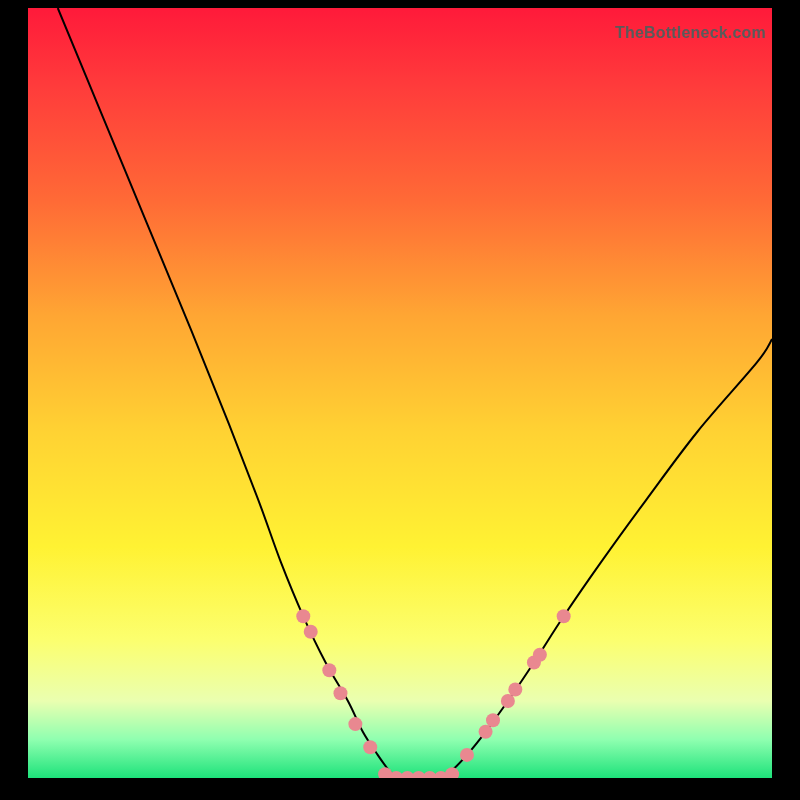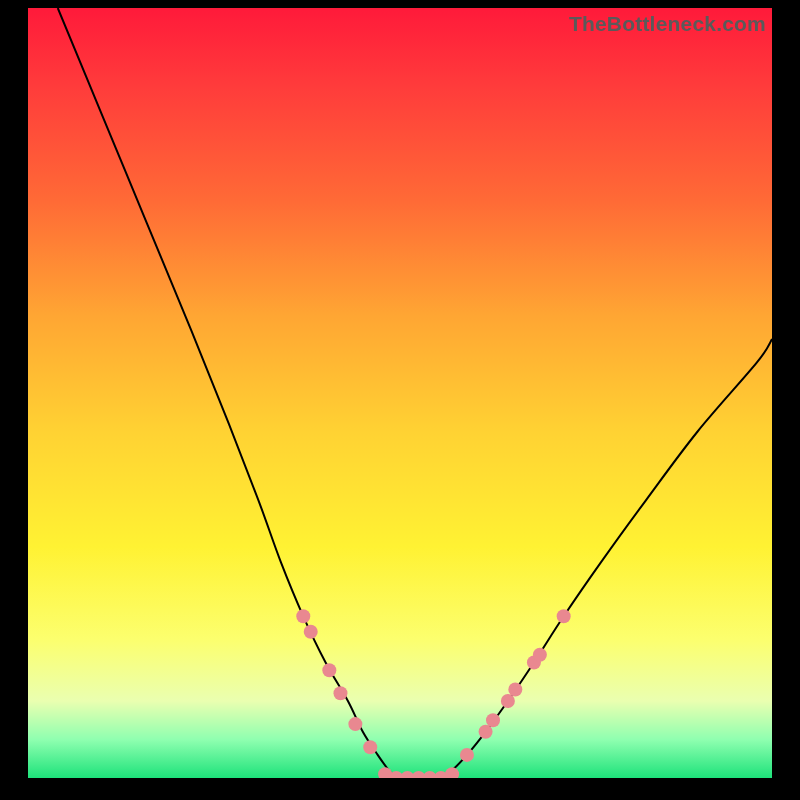--- a/index.html
+++ b/index.html
@@ -18,24 +18,24 @@
       #ffa633 40%,
       #ffd233 55%,
       #fff233 70%,
       #fcff6e 82%,
       #eaffb0 90%,
       #8fffb0 95%,
       #1de27a 100%);
   }
   .watermark {
     position: absolute;
-    top: 12px;
+    top: 24px;
     right: 34px;
     font-family: Arial, Helvetica, sans-serif;
-    font-size: 21px;
+    font-size: 16px;
     font-weight: bold;
     color: #5a5a5a;
     letter-spacing: 0.2px;
   }
   svg.curves {
     position: absolute;
     left: 28px;
     top: 8px;
     width: 744px;
     height: 770px;

